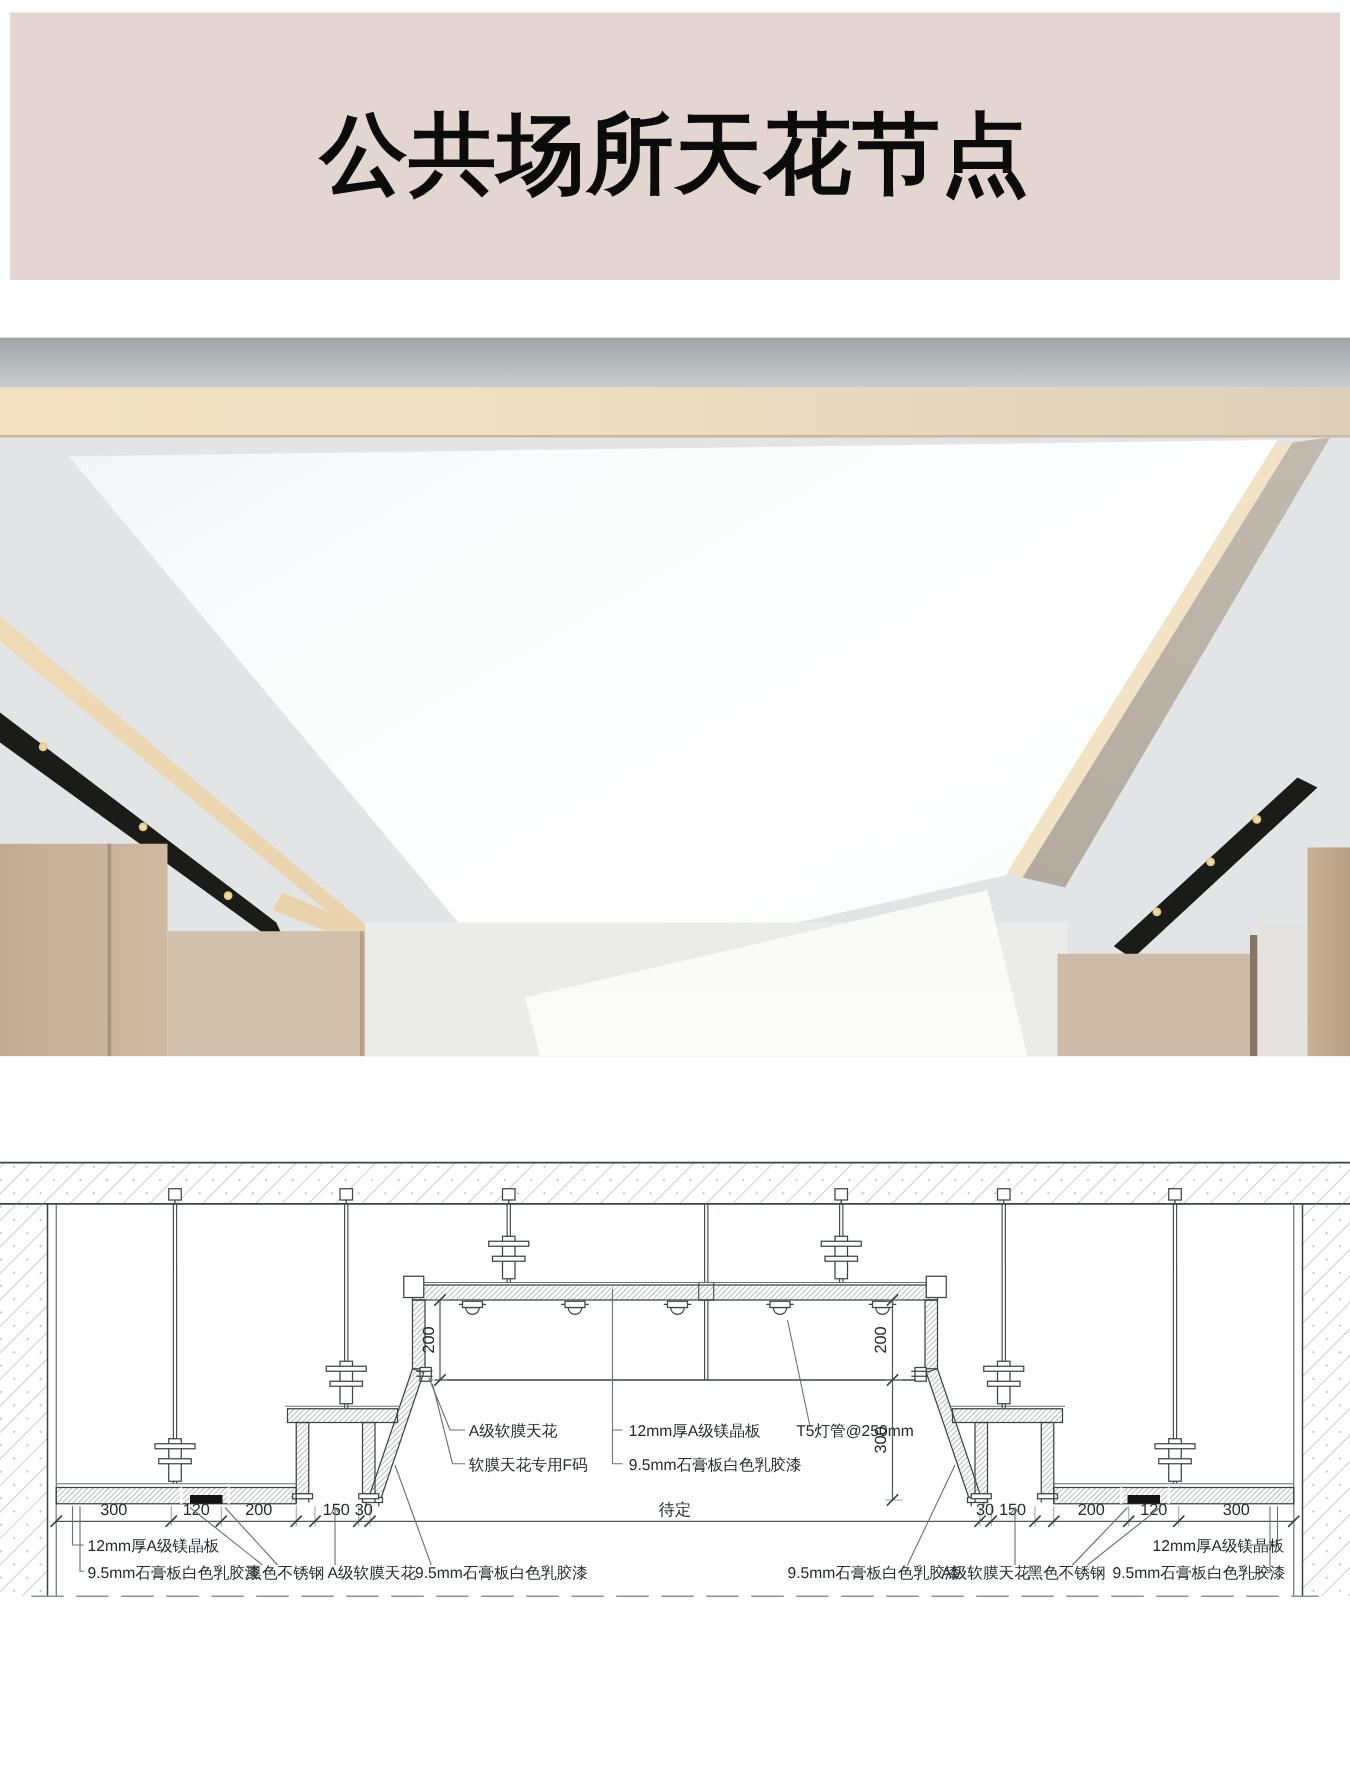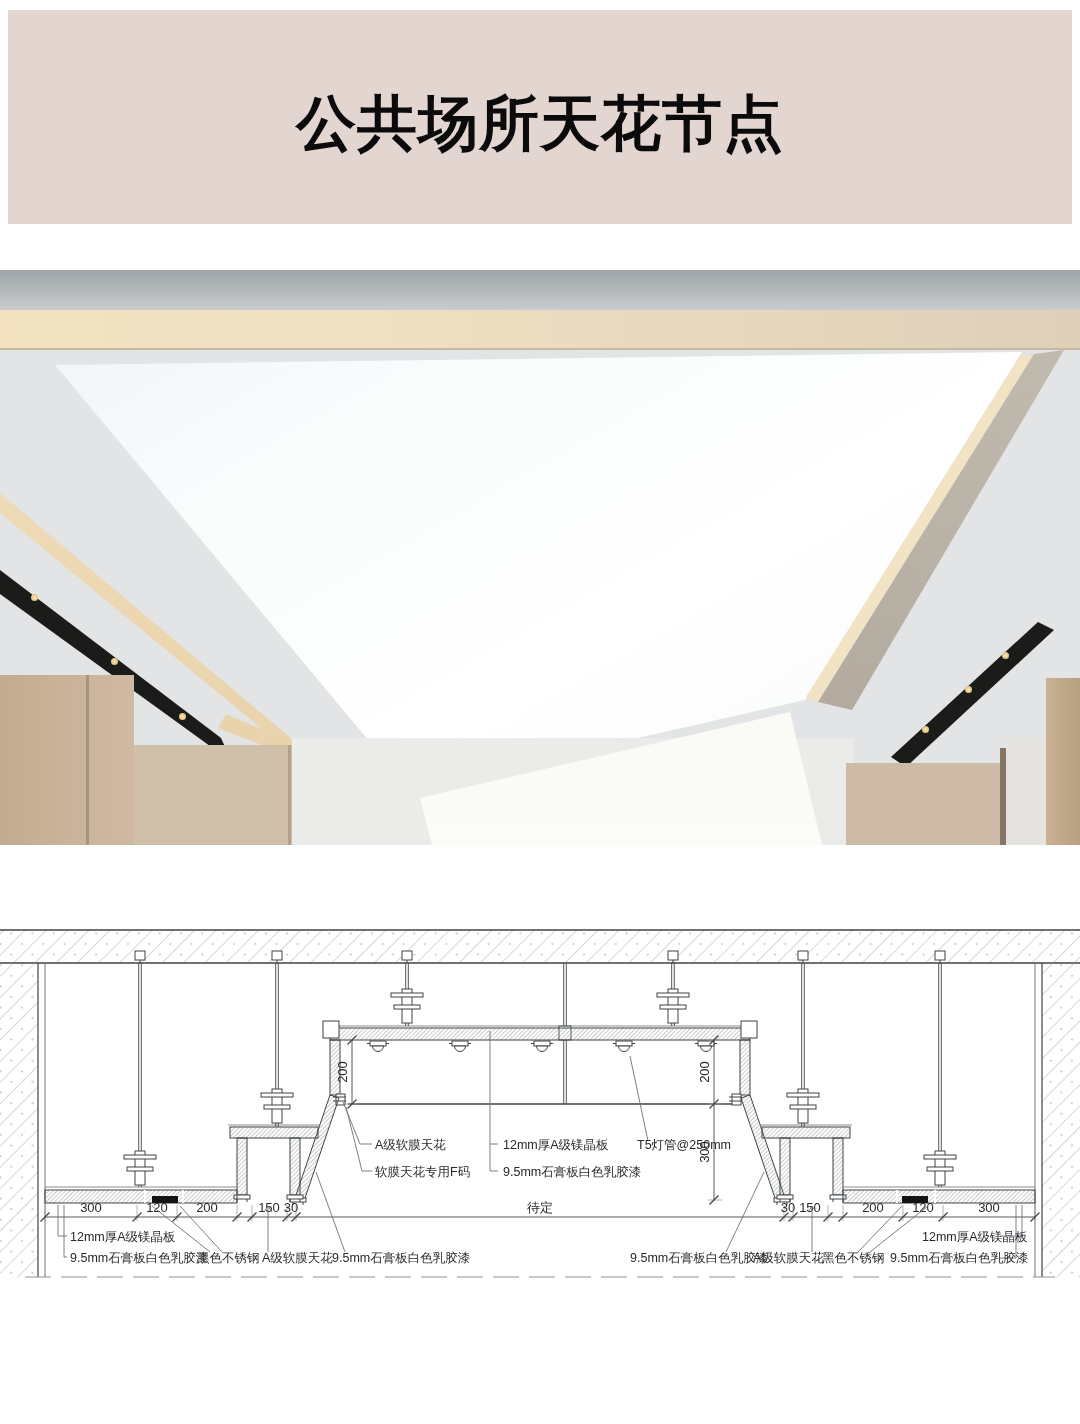--- a/index.html
+++ b/index.html
@@ -7,21 +7,21 @@
     --ink:#3F4347;
     --dimc:#55595C;
     --leader:#6E7276;
   }
   html,body{margin:0;padding:0;}
   body{width:1080px;height:1424px;position:relative;background:#ffffff;overflow:hidden;
        font-family:"Liberation Sans","DejaVu Sans",sans-serif;}
   
   .banner{position:absolute;left:8px;top:10px;width:1064px;height:214px;background:var(--banner);
           display:flex;align-items:center;justify-content:center;}
-  .banner h1{margin:0;padding-top:14px;font-size:60px;font-weight:700;color:#0b0b0b;letter-spacing:1px;}
+  .banner h1{margin:0;padding-top:14px;font-size:70px;font-weight:700;color:#0b0b0b;letter-spacing:1px;}
   
   .photo{position:absolute;left:0;top:270px;width:1080px;height:575px;background:#E2E4E5;overflow:hidden;}
   .photo .abs{position:absolute;}
   .fascia{left:0;top:0;width:1080px;height:40px;background:linear-gradient(180deg,#9EA4A8,#C8CCCF);}
   .warmband{left:0;top:40px;width:1080px;height:38px;
             background:linear-gradient(90deg,#F2E2C1 0%,#EFE0C2 35%,#DECFB9 100%);
             border-bottom:2px solid #C8B89D;}
   .panel{left:0;top:0;width:1080px;height:575px;
          clip-path:polygon(55px 95px,1022px 82px,805px 430px,410px 520px);
          background:linear-gradient(150deg,#EDF2F3 0%,#F9FCFC 28%,#FFFFFF 60%,#F4F7F7 100%);

